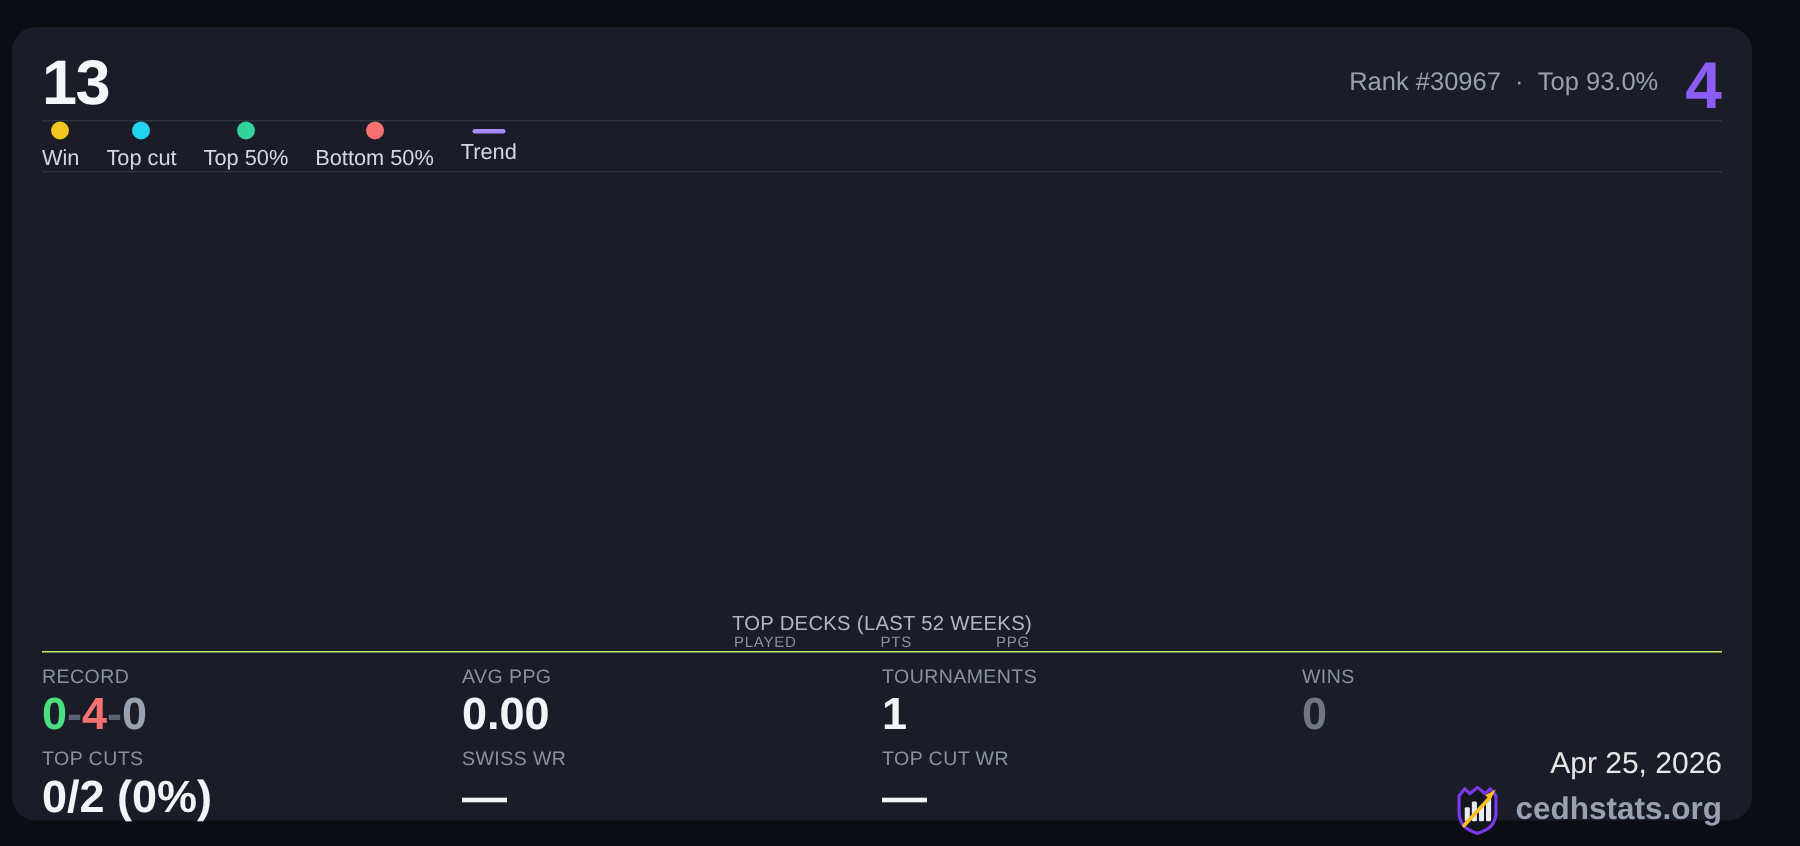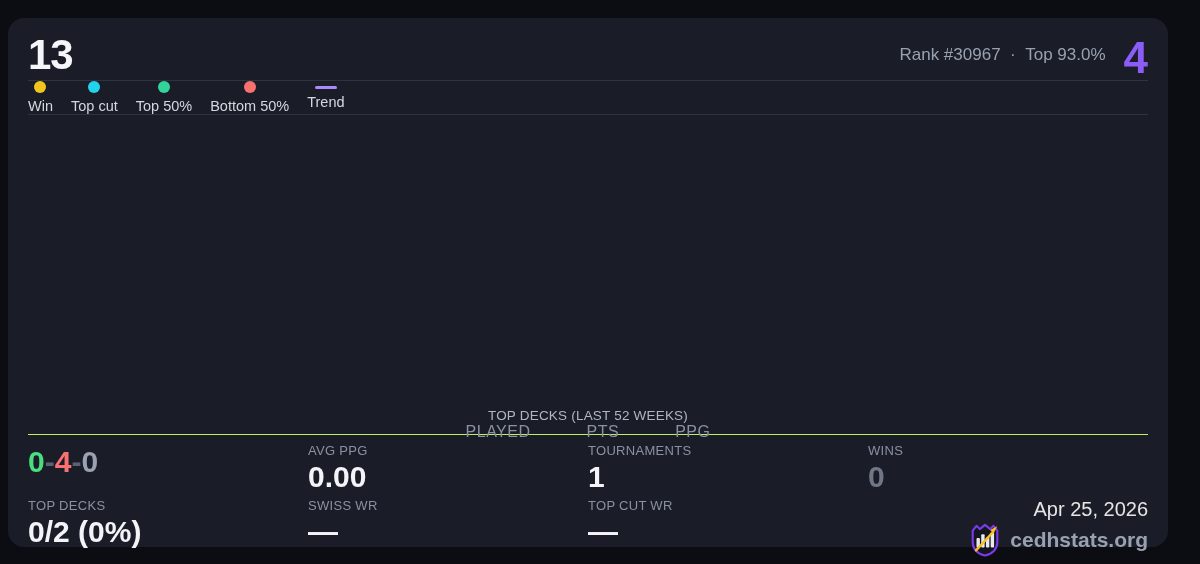--- a/index.html
+++ b/index.html
@@ -26,21 +26,21 @@
             font-size:14.5px; color:#d4d7de; }
   .legend-item { display:flex; align-items:center; gap:5px;flex-direction:column; }
   .dot { width:12px; height:12px; border-radius:50%; flex:none; }
   .line-swatch { width:22px; height:3px; border-radius:2px; flex:none; }
   .chart-area { height:293px; }
   .decks-row {
     height:27px; display:flex; align-items:center; justify-content:space-between;
     border-bottom:1px solid #bef264;
     flex-direction:column;
   }
-  .deck-cols { display:flex; gap:56px; font-size:16px; color:#8a91a1; letter-spacing:0.5px;text-align:right; }
+  .deck-cols { display:flex; gap:56px; font-size:10px; color:#8a91a1; letter-spacing:0.5px;text-align:right; }
   .stats-grid {
     display:grid; grid-template-columns:repeat(4,1fr); padding-top:8px; row-gap:3px;
   }
   .stat-label { font-size:13px; color:#8a91a1; letter-spacing:0.3px; }
   .stat-value { font-size:30px; font-weight:700; color:#f2f4f8; line-height:1.25; }
   .stat-cell { height:52px; }
   .brand-cell { display:flex; flex-direction:column; align-items:flex-end; }
   .date-text { font-size:20px; color:#e5e5e5; }
   .brand-row { display:flex; align-items:center; gap:8px; margin-top:1px; }
   .brand-name { font-size:21px; font-weight:700; color:#99a1b1; }
@@ -91,40 +91,41 @@
     <div class="deck-cols">
       <span>PLAYED</span>
       <span>PTS</span>
       <span>PPG</span>
     </div>
   </div>
 
   <div class="stats-grid">
 
     <div class="stat-cell">
+      <div class="stat-label">RECORD</div>
       <div class="stat-value"><span style="color: rgb(74, 222, 128);">0</span><span style="color: rgb(90, 97, 112);">-</span><span style="color: rgb(248, 113, 113);">4</span><span style="color: rgb(90, 97, 112);">-</span><span style="color: rgb(154, 161, 177);">0</span></div>
     </div>
 
     <div class="stat-cell">
       <div class="stat-label">AVG PPG</div>
       <div class="stat-value">0.00</div>
     </div>
 
     <div class="stat-cell">
       <div class="stat-label">TOURNAMENTS</div>
       <div class="stat-value">1</div>
     </div>
 
     <div class="stat-cell">
       <div class="stat-label">WINS</div>
       <div class="stat-value" style="color: rgb(111, 119, 135);">0</div>
     </div>
 
     <div class="stat-cell">
-      <div class="stat-label">TOP DECKS</div>
+      <div class="stat-label">TOP CUTS</div>
       <div class="stat-value">0/2 (0%)</div>
     </div>
 
     <div class="stat-cell">
       <div class="stat-label">SWISS WR</div>
       <div class="stat-value">—</div>
     </div>
 
     <div class="stat-cell">
       <div class="stat-label">TOP CUT WR</div>

